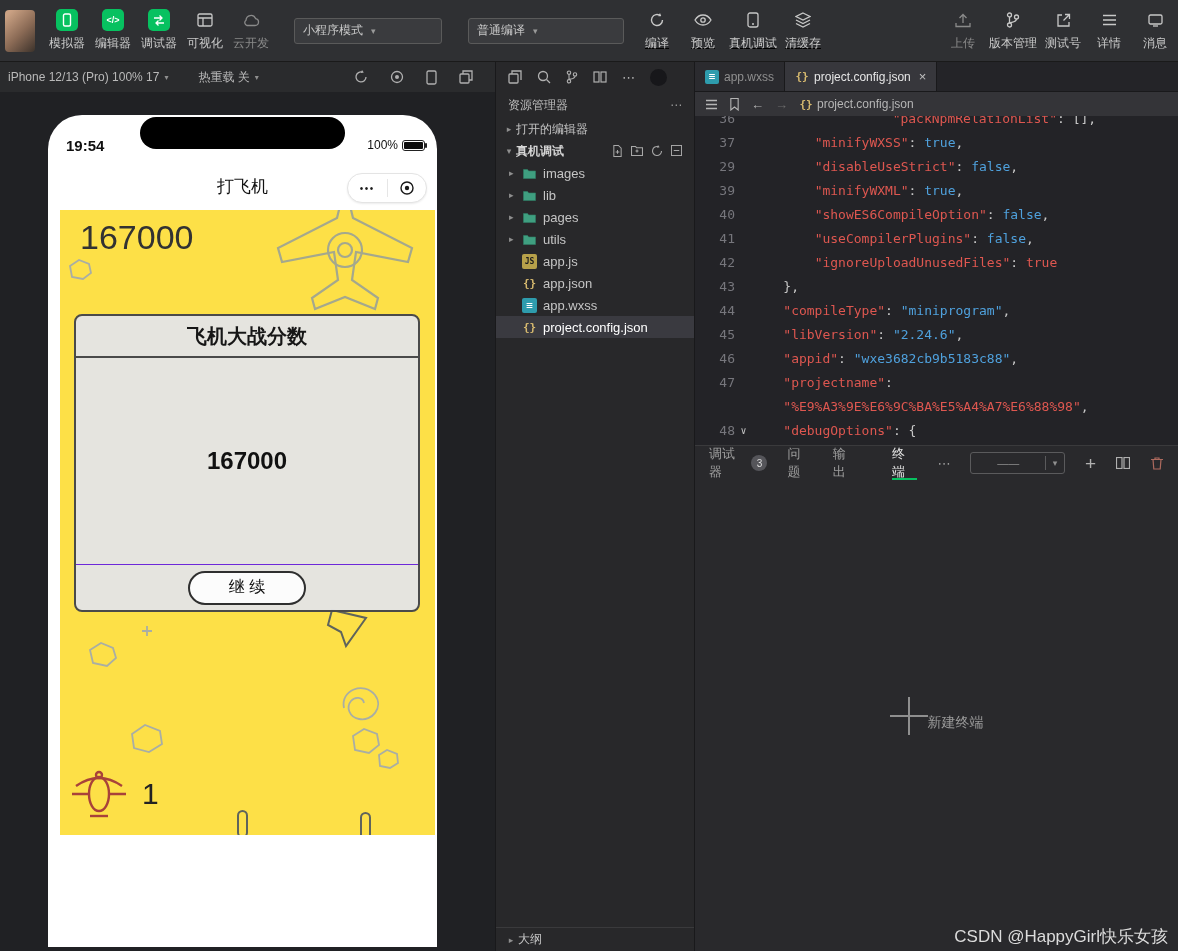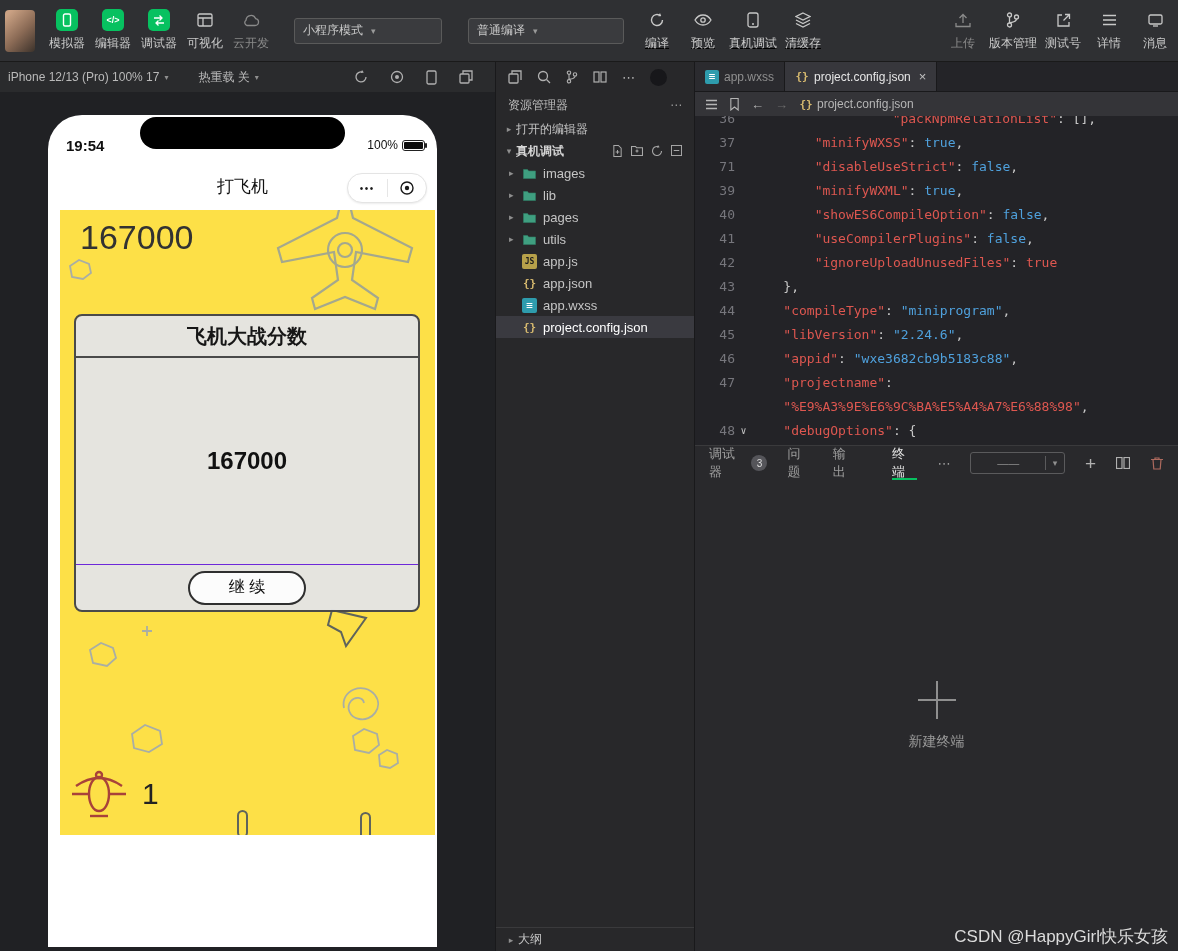--- a/index.html
+++ b/index.html
@@ -130,21 +130,21 @@
   .badge { min-width:16px; height:16px; border-radius:8px; background:#55555a; color:#ddd; font-size:10px;
            display:flex; align-items:center; justify-content:center; padding:0 4px; }
   .dbg-more { color:#9a9a9a; cursor:pointer; }
   .dbg-select { width:96px; height:22px; border:1px solid #5a5a5c; border-radius:3px; display:flex;
                 align-items:center; color:#8f8f8f; cursor:pointer; }
   .dbg-select .val { flex:1; text-align:center; font-size:11px; }
   .dbg-select .sdiv { width:1px; height:14px; background:#5a5a5c; }
   .dbg-select .caret { width:18px; text-align:center; font-size:9px; }
   .dbg-plus { color:#b0b0b0; font-size:19px; cursor:pointer; line-height:1; }
   .dbg-ic { display:flex; cursor:pointer; }
-  .terminal-body { position:absolute; left:0; top:34px; width:483px; height:472px; display:flex; flex-direction:column;
+  .terminal-body { position:absolute; left:0; top:34px; width:483px; height:472px; display:flex; 
                    align-items:center; justify-content:center; }
   .plus-icon { position:relative; width:38px; height:38px; cursor:pointer; }
   .plus-icon:before { content:''; position:absolute; left:0; top:18px; width:38px; height:2px; background:#8f8f8f; }
   .plus-icon:after { content:''; position:absolute; left:18px; top:0; width:2px; height:38px; background:#8f8f8f; }
   .new-term { margin-top:14px; font-size:14px; color:#9a9a9a; }
 
   .watermark { position:absolute; right:10px; bottom:3px; font-size:17px; color:#dcdcdc; z-index:9; }
 </style>
 </head>
 <body>
@@ -575,21 +575,21 @@
             <span class="gutter">36</span>
             <span class="fold"></span>
             <span class="ltext"><span class="tok-p">        </span><span class="tok-k">"packNpmRelationList"</span><span class="tok-p">: </span><span class="tok-p">[],</span></span>
           </div>
           <div class="code-line">
             <span class="gutter">37</span>
             <span class="fold"></span>
             <span class="ltext"><span class="tok-p">        </span><span class="tok-k">"minifyWXSS"</span><span class="tok-p">: </span><span class="tok-b">true</span><span class="tok-p">,</span></span>
           </div>
           <div class="code-line">
-            <span class="gutter">71</span>
+            <span class="gutter">29</span>
             <span class="fold"></span>
             <span class="ltext"><span class="tok-p">        </span><span class="tok-k">"disableUseStrict"</span><span class="tok-p">: </span><span class="tok-b">false</span><span class="tok-p">,</span></span>
           </div>
           <div class="code-line">
             <span class="gutter">39</span>
             <span class="fold"></span>
             <span class="ltext"><span class="tok-p">        </span><span class="tok-k">"minifyWXML"</span><span class="tok-p">: </span><span class="tok-b">true</span><span class="tok-p">,</span></span>
           </div>
           <div class="code-line">
             <span class="gutter">40</span>

